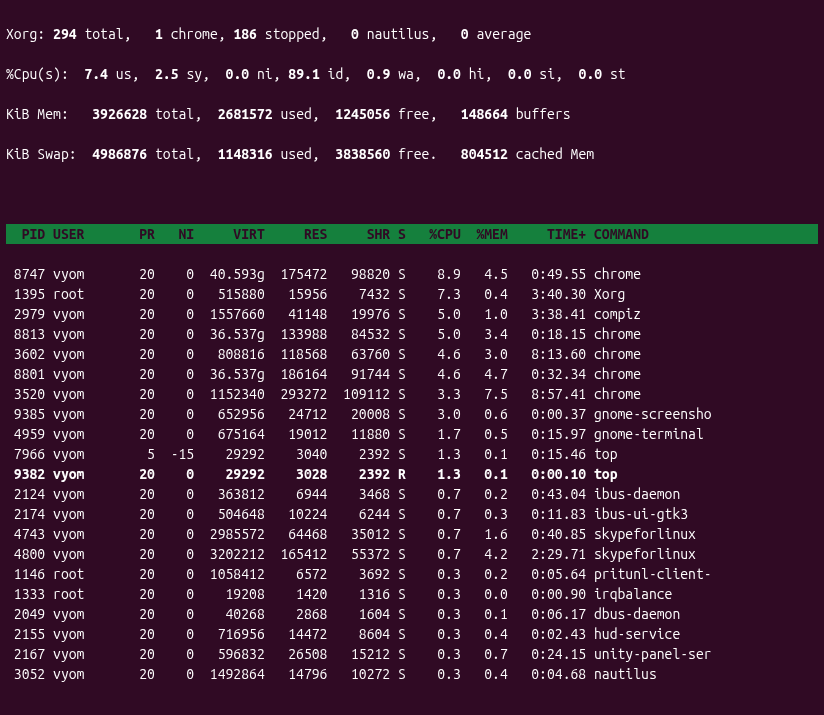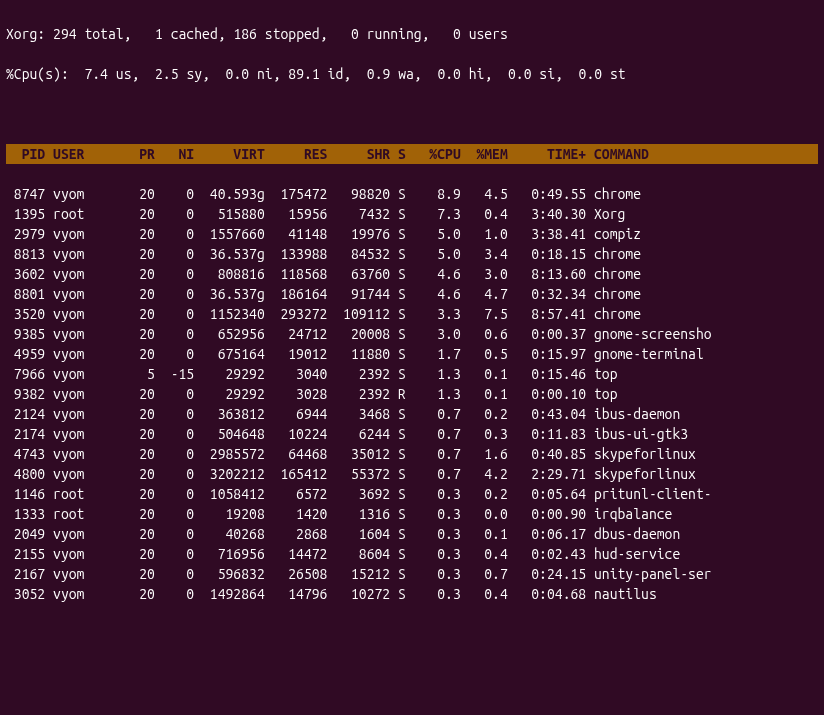--- a/index.html
+++ b/index.html
@@ -10,31 +10,33 @@
     font-family: "Ubuntu Mono", "DejaVu Sans Mono", Consolas, monospace;
     font-size: 14px;
     line-height: 20px;
     width: 824px;
   }
   .term {
     padding: 4px 6px;
     white-space: pre;
   }
   .hdr-row {
-    background: #a16207;
+    background: #15803d;
     color: #300a24;
     font-weight: bold;
   }
   .bold {
-    font-weight: normal;
+    font-weight: bold;
   }
   .row { white-space: pre; }
 </style>
 </head>
 <body>
 
 <div class="term">
-<div class="row"><span>Xorg:</span> <span class="bold">294</span><span> total,</span>   <span class="bold">1</span><span> cached,</span> <span class="bold">186</span><span> stopped,</span>   <span class="bold">0</span><span> running,</span>   <span class="bold">0</span><span> users</span></div>
+<div class="row"><span>Xorg:</span> <span class="bold">294</span><span> total,</span>   <span class="bold">1</span><span> chrome,</span> <span class="bold">186</span><span> stopped,</span>   <span class="bold">0</span><span> nautilus,</span>   <span class="bold">0</span><span> average</span></div>
 <div class="row"><span>%Cpu(s):</span>  <span class="bold">7.4</span><span> us,</span>  <span class="bold">2.5</span><span> sy,</span>  <span class="bold">0.0</span><span> ni,</span> <span class="bold">89.1</span><span> id,</span>  <span class="bold">0.9</span><span> wa,</span>  <span class="bold">0.0</span><span> hi,</span>  <span class="bold">0.0</span><span> si,</span>  <span class="bold">0.0</span><span> st</span></div>
+<div class="row"><span>KiB Mem:</span>   <span class="bold">3926628</span><span> total,</span>  <span class="bold">2681572</span><span> used,</span>  <span class="bold">1245056</span><span> free,</span>   <span class="bold">148664</span><span> buffers</span></div>
+<div class="row"><span>KiB Swap:</span>  <span class="bold">4986876</span><span> total,</span>  <span class="bold">1148316</span><span> used,</span>  <span class="bold">3838560</span><span> free.</span>   <span class="bold">804512</span><span> cached Mem</span></div>
 <div class="row"> </div>
 <div class="row hdr-row" id="header-row">  PID USER       PR   NI     VIRT     RES     SHR S   %CPU  %MEM     TIME+ COMMAND                  </div>
 <div id="proc-body"><div class="row"> 8747 vyom       20    0  40.593g  175472   98820 S    8.9   4.5   0:49.55 chrome</div><div class="row"> 1395 root       20    0   515880   15956    7432 S    7.3   0.4   3:40.30 Xorg</div><div class="row"> 2979 vyom       20    0  1557660   41148   19976 S    5.0   1.0   3:38.41 compiz</div><div class="row"> 8813 vyom       20    0  36.537g  133988   84532 S    5.0   3.4   0:18.15 chrome</div><div class="row"> 3602 vyom       20    0   808816  118568   63760 S    4.6   3.0   8:13.60 chrome</div><div class="row"> 8801 vyom       20    0  36.537g  186164   91744 S    4.6   4.7   0:32.34 chrome</div><div class="row"> 3520 vyom       20    0  1152340  293272  109112 S    3.3   7.5   8:57.41 chrome</div><div class="row"> 9385 vyom       20    0   652956   24712   20008 S    3.0   0.6   0:00.37 gnome-screensho</div><div class="row"> 4959 vyom       20    0   675164   19012   11880 S    1.7   0.5   0:15.97 gnome-terminal</div><div class="row"> 7966 vyom        5  -15    29292    3040    2392 S    1.3   0.1   0:15.46 top</div><div class="row bold"> 9382 vyom       20    0    29292    3028    2392 R    1.3   0.1   0:00.10 top</div><div class="row"> 2124 vyom       20    0   363812    6944    3468 S    0.7   0.2   0:43.04 ibus-daemon</div><div class="row"> 2174 vyom       20    0   504648   10224    6244 S    0.7   0.3   0:11.83 ibus-ui-gtk3</div><div class="row"> 4743 vyom       20    0  2985572   64468   35012 S    0.7   1.6   0:40.85 skypeforlinux</div><div class="row"> 4800 vyom       20    0  3202212  165412   55372 S    0.7   4.2   2:29.71 skypeforlinux</div><div class="row"> 1146 root       20    0  1058412    6572    3692 S    0.3   0.2   0:05.64 pritunl-client-</div><div class="row"> 1333 root       20    0    19208    1420    1316 S    0.3   0.0   0:00.90 irqbalance</div><div class="row"> 2049 vyom       20    0    40268    2868    1604 S    0.3   0.1   0:06.17 dbus-daemon</div><div class="row"> 2155 vyom       20    0   716956   14472    8604 S    0.3   0.4   0:02.43 hud-service</div><div class="row"> 2167 vyom       20    0   596832   26508   15212 S    0.3   0.7   0:24.15 unity-panel-ser</div><div class="row"> 3052 vyom       20    0  1492864   14796   10272 S    0.3   0.4   0:04.68 nautilus</div></div>
 </div>
 
 </body></html>

